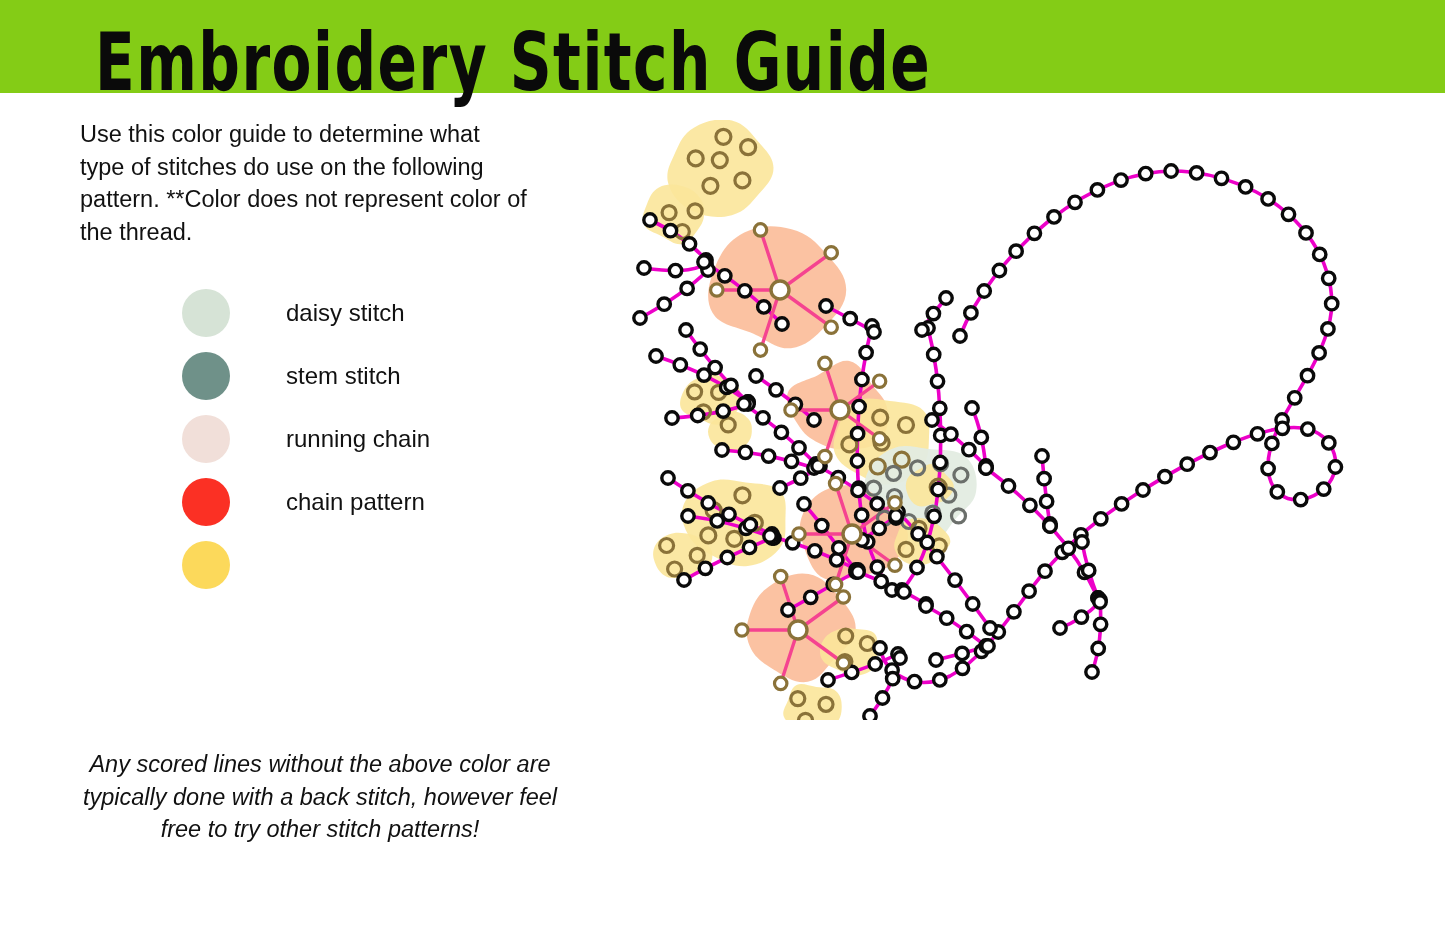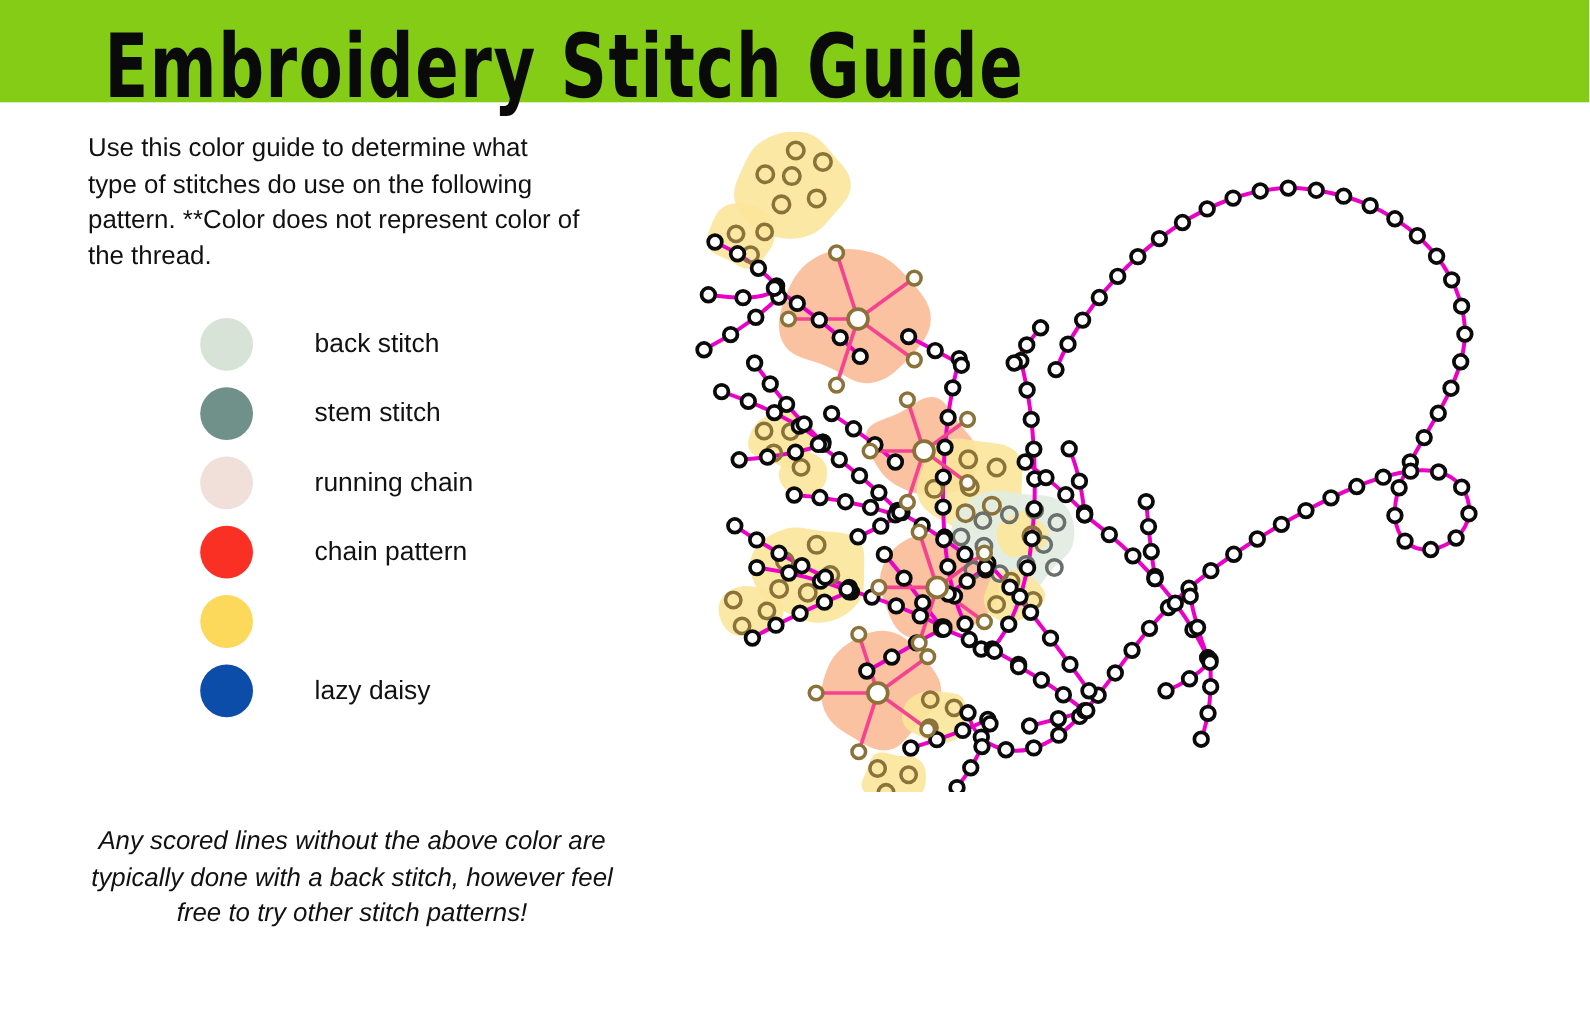--- a/index.html
+++ b/index.html
@@ -124,21 +124,21 @@
   </div>
 
   <div id="left-col">
 
     <p id="intro-text">Use this color guide to determine what type of stitches do use on the following pattern. **Color does not represent color of the thread.</p>
 
     <div id="legend">
 
       <div class="legend-row">
         <span class="legend-swatch" style="background: rgb(214, 227, 214);"></span>
-        <span class="legend-label">back stitch</span>
+        <span class="legend-label">daisy stitch</span>
       </div>
 
       <div class="legend-row">
         <span class="legend-swatch" style="background: rgb(111, 145, 137);"></span>
         <span class="legend-label">stem stitch</span>
       </div>
 
       <div class="legend-row">
         <span class="legend-swatch" style="background: rgb(241, 223, 217);"></span>
         <span class="legend-label">running chain</span>
@@ -147,24 +147,20 @@
       <div class="legend-row">
         <span class="legend-swatch" style="background: rgb(251, 48, 36);"></span>
         <span class="legend-label">chain pattern</span>
       </div>
 
 
       <div class="legend-row">
         <span class="legend-swatch" style="background: rgb(252, 217, 91);"></span>
       </div>
 
-      <div class="legend-row">
-        <span class="legend-swatch" style="background: rgb(11, 77, 168);"></span>
-        <span class="legend-label">lazy daisy</span>
-      </div>
 
     </div>
 
     <p id="footer-text">Any scored lines without the above color are typically done with a back stitch, however feel free to try other stitch patterns!</p>
   </div>
 
   <div id="illustration">
     <svg viewBox="0 0 790 600" xmlns="http://www.w3.org/2000/svg">
       <g id="blob-layer">
           <path d="M 143.5 48.0 C 143.5 58.4 137.1 64.7 128.8 74.1 C 120.5 83.6 115.1 91.8 101.8 95.2 C 88.6 98.6 75.2 97.3 62.6 91.1 C 49.9 85.0 42.1 76.0 38.6 64.5 C 35.0 52.9 39.7 44.9 44.8 33.5 C 50.0 22.1 52.9 14.0 64.3 7.4 C 75.7 0.8 89.0 -2.4 101.9 0.5 C 114.7 3.5 120.2 12.6 128.5 22.0 C 136.9 31.5 143.4 37.6 143.5 48.0 Z" fill="#fbe59a" opacity="0.9"></path>

